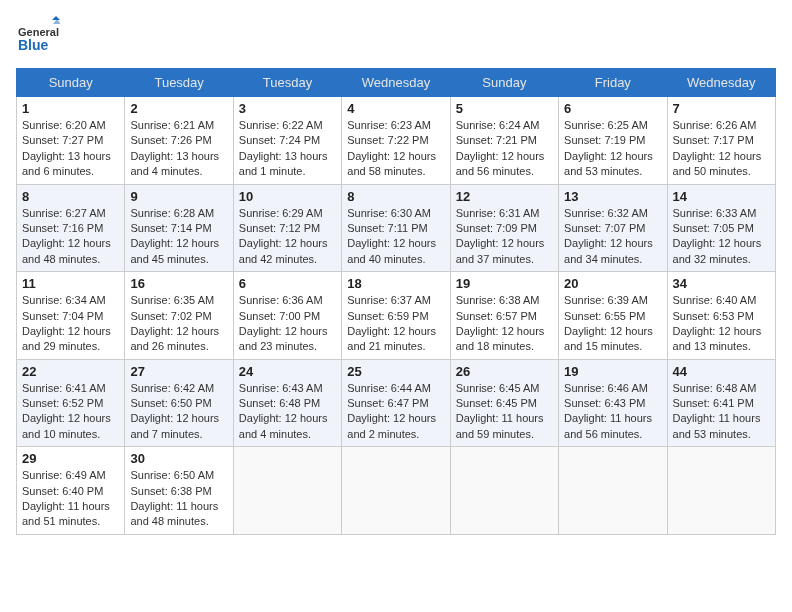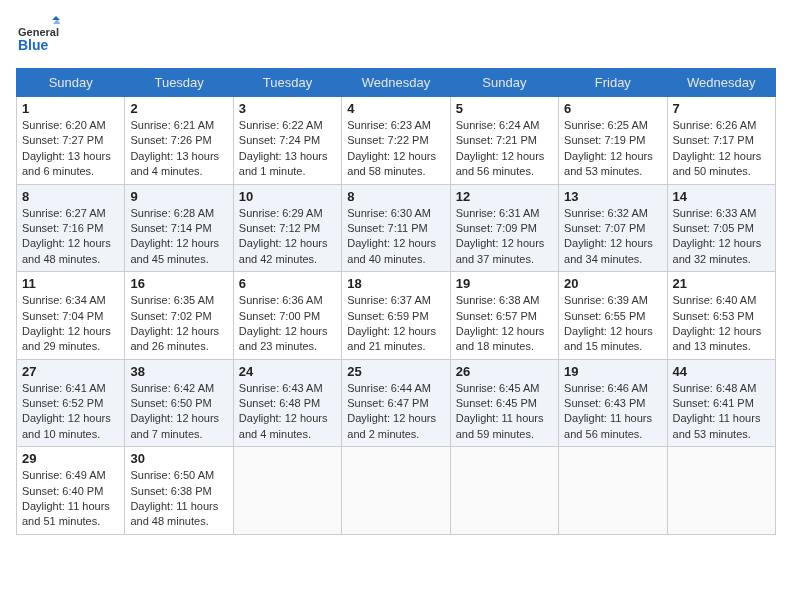--- a/index.html
+++ b/index.html
@@ -184,31 +184,31 @@
         </td>
         <td>
           <span class="day-num">19</span>
 <div class="day-detail">Sunrise: 6:38 AM<br>Sunset: 6:57 PM<br>Daylight: 12 hours and 18 minutes.</div>
         </td>
         <td>
           <span class="day-num">20</span>
 <div class="day-detail">Sunrise: 6:39 AM<br>Sunset: 6:55 PM<br>Daylight: 12 hours and 15 minutes.</div>
         </td>
         <td>
-          <span class="day-num">21</span>
+          <span class="day-num">34</span>
 <div class="day-detail">Sunrise: 6:40 AM<br>Sunset: 6:53 PM<br>Daylight: 12 hours and 13 minutes.</div>
         </td>
       </tr>
       <tr>
         <td>
+          <span class="day-num">22</span>
+<div class="day-detail">Sunrise: 6:41 AM<br>Sunset: 6:52 PM<br>Daylight: 12 hours and 10 minutes.</div>
+        </td>
+        <td>
           <span class="day-num">27</span>
-<div class="day-detail">Sunrise: 6:41 AM<br>Sunset: 6:52 PM<br>Daylight: 12 hours and 10 minutes.</div>
-        </td>
-        <td>
-          <span class="day-num">38</span>
 <div class="day-detail">Sunrise: 6:42 AM<br>Sunset: 6:50 PM<br>Daylight: 12 hours and 7 minutes.</div>
         </td>
         <td>
           <span class="day-num">24</span>
 <div class="day-detail">Sunrise: 6:43 AM<br>Sunset: 6:48 PM<br>Daylight: 12 hours and 4 minutes.</div>
         </td>
         <td>
           <span class="day-num">25</span>
 <div class="day-detail">Sunrise: 6:44 AM<br>Sunset: 6:47 PM<br>Daylight: 12 hours and 2 minutes.</div>
         </td>

